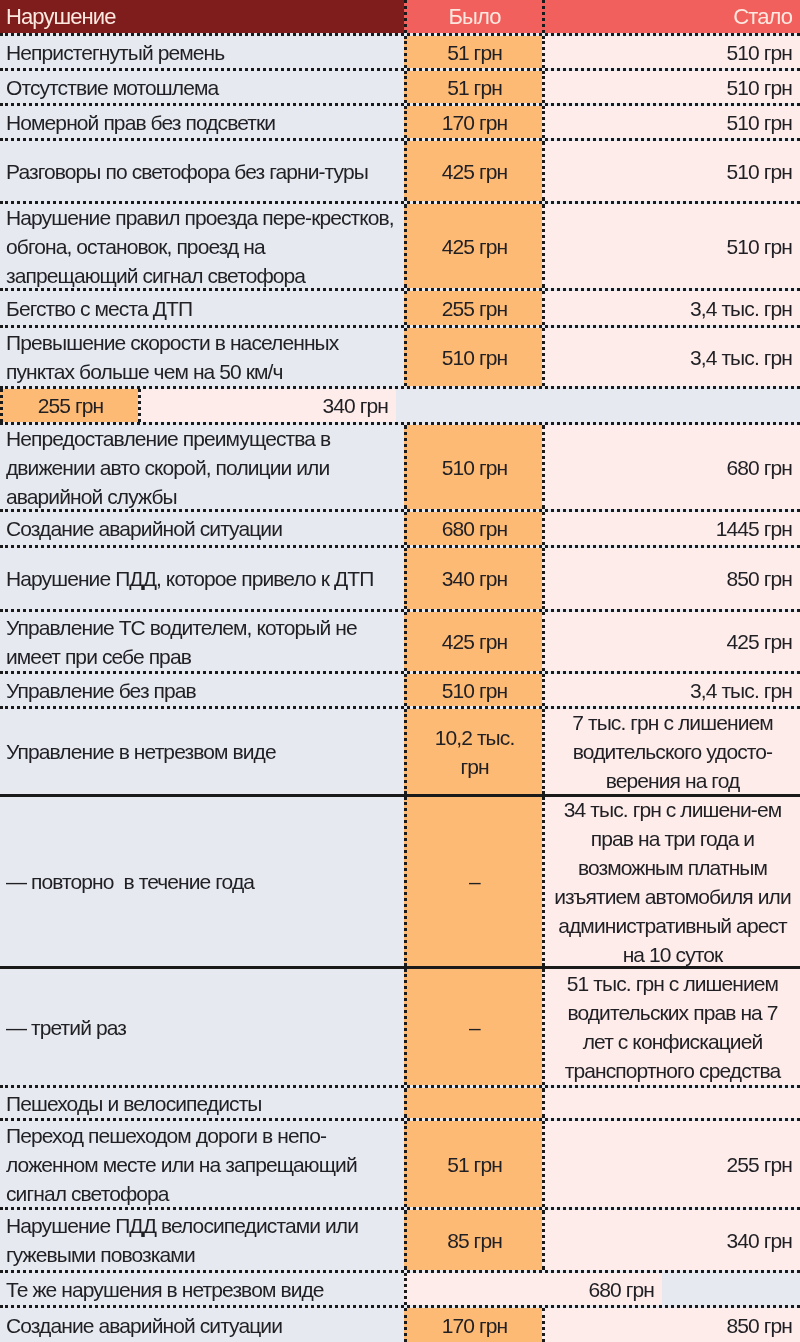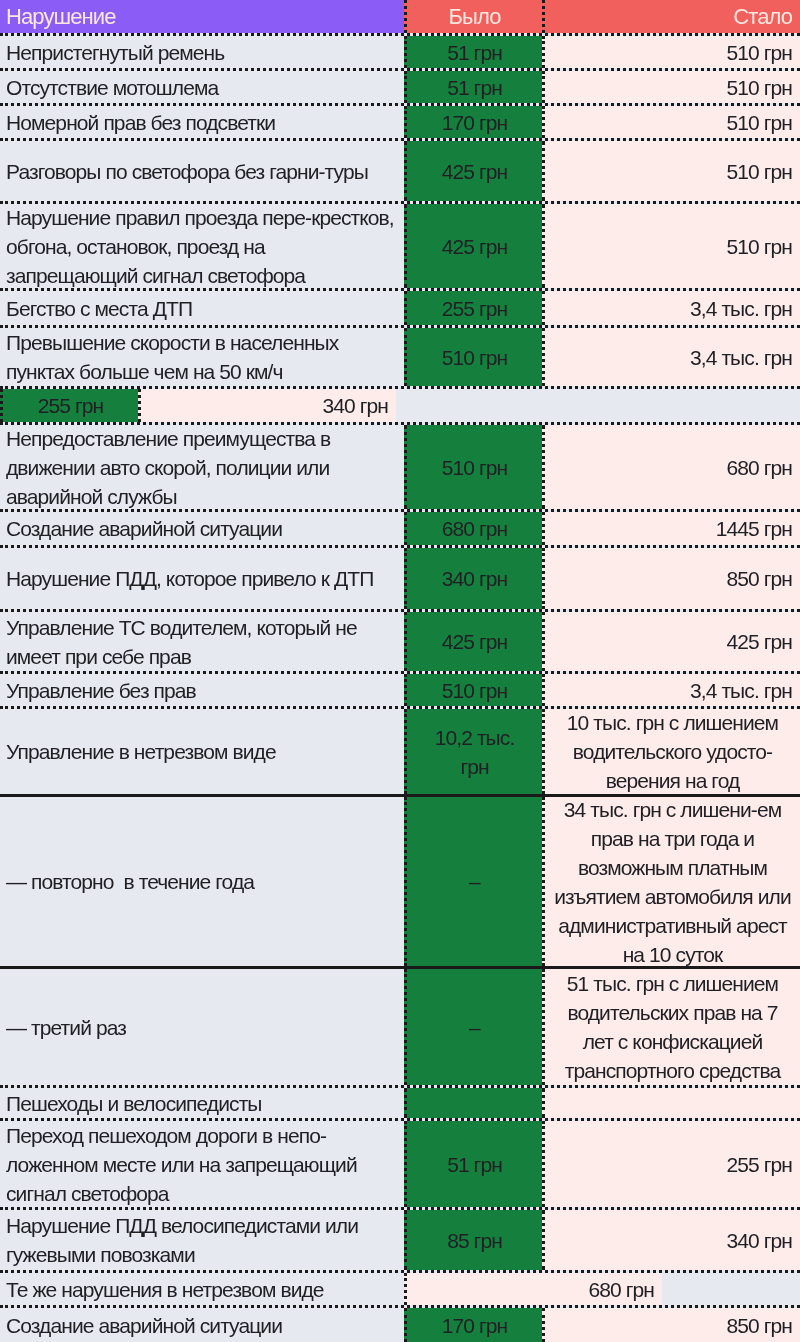--- a/index.html
+++ b/index.html
@@ -17,23 +17,23 @@
   .row.solid-top { border-top: 3px solid #1a1a1a; }
   .row.first { border-top: none; }
   .cell {
     box-sizing: border-box;
     display: flex; align-items: center;
     font-size: 21px; line-height: 29px;
     letter-spacing: -0.9px;
     padding: 0 6px;
   }
   .c1 { width: 404px; background: #e6e9f0; text-align: left; justify-content: flex-start; padding-left: 6px; }
-  .c2 { width: 138px; background: #15803d; justify-content: center; text-align: center; border-left: 3px dotted #1a1a1a; }
+  .c2 { width: 138px; background: #fdba74; justify-content: center; text-align: center; border-left: 3px dotted #1a1a1a; }
   .c3 { width: 258px; background: #fdecea; justify-content: flex-end; text-align: center; border-left: 3px dotted #1a1a1a; }
-  .header .cell { background: #8b5cf6; color: #fde8e0; font-size: 22px; }
+  .header .cell { background: #7f1d1d; color: #fde8e0; font-size: 22px; }
   .header .c2, .header .c3 { background: #f2605d; }
   .cell span { display: block; }
   .c1 span { padding-right: 4px; }
   .c3 span { padding: 0 2px; }
 </style>
 </head>
 <body>
 
 <div class="table">
   <div class="row header first" style="height:33px">
@@ -202,21 +202,21 @@
   </div>
 
   <div class="row" style="height:88px">
     <div class="cell c1">
         <span>Управление в нетрезвом виде</span>
       </div>
     <div class="cell c2">
         <span style="padding:0 10px">10,2 тыс. грн</span>
       </div>
     <div class="cell c3">
-        <span>10 тыс. грн с лишением водительского удосто-верения на год</span>
+        <span>7 тыс. грн с лишением водительского удосто-верения на год</span>
       </div>
   </div>
 
   <div class="row solid-top" style="height:172px">
     <div class="cell c1">
         <span style="white-space:pre">— повторно  в течение года</span>
       </div>
     <div class="cell c2">
         <span>–</span>
       </div>

